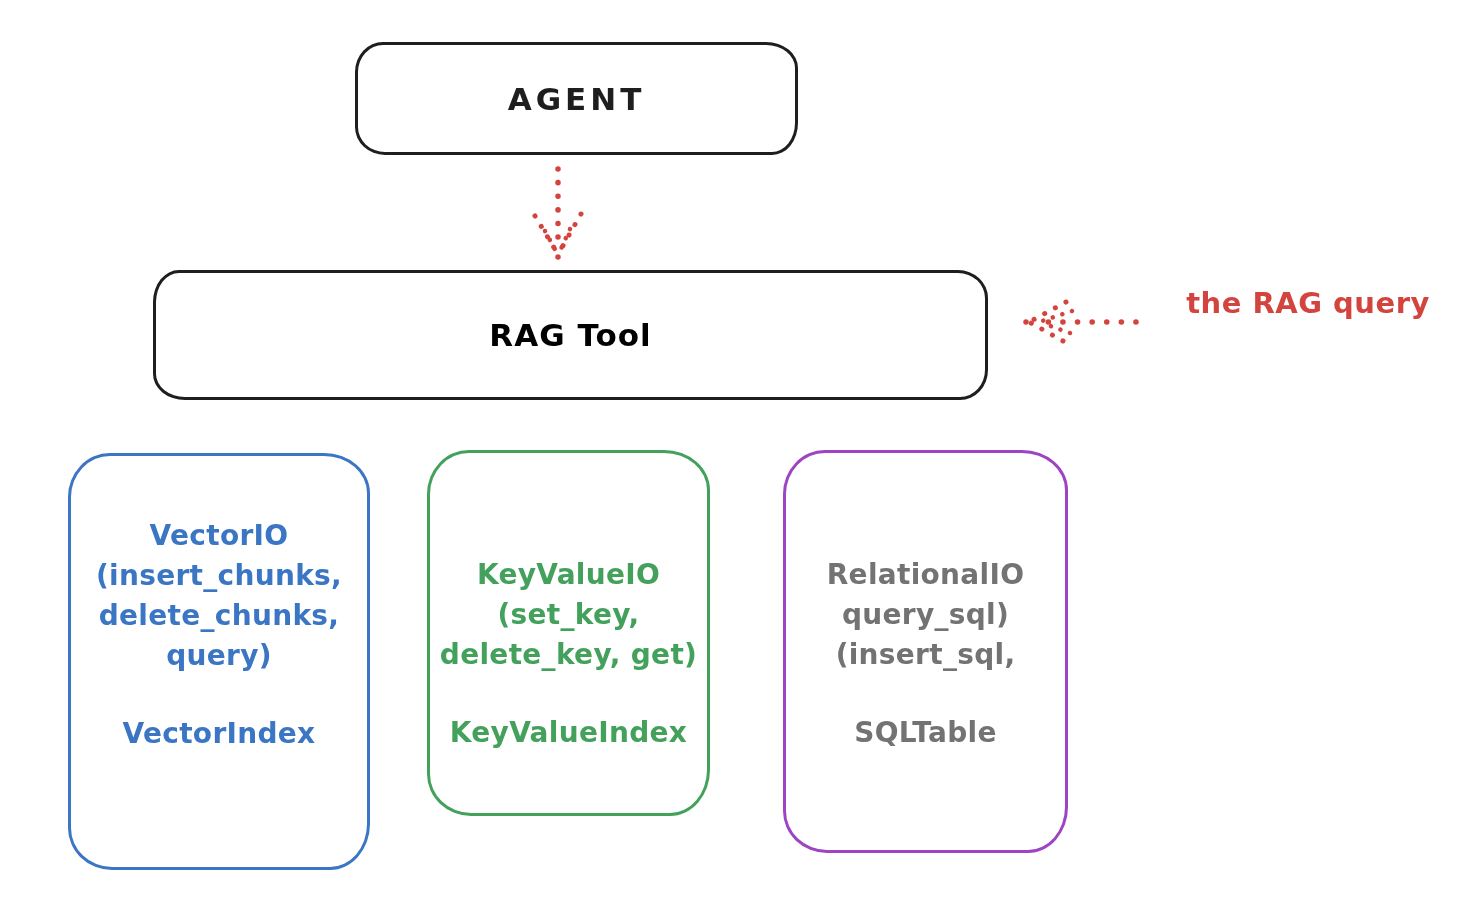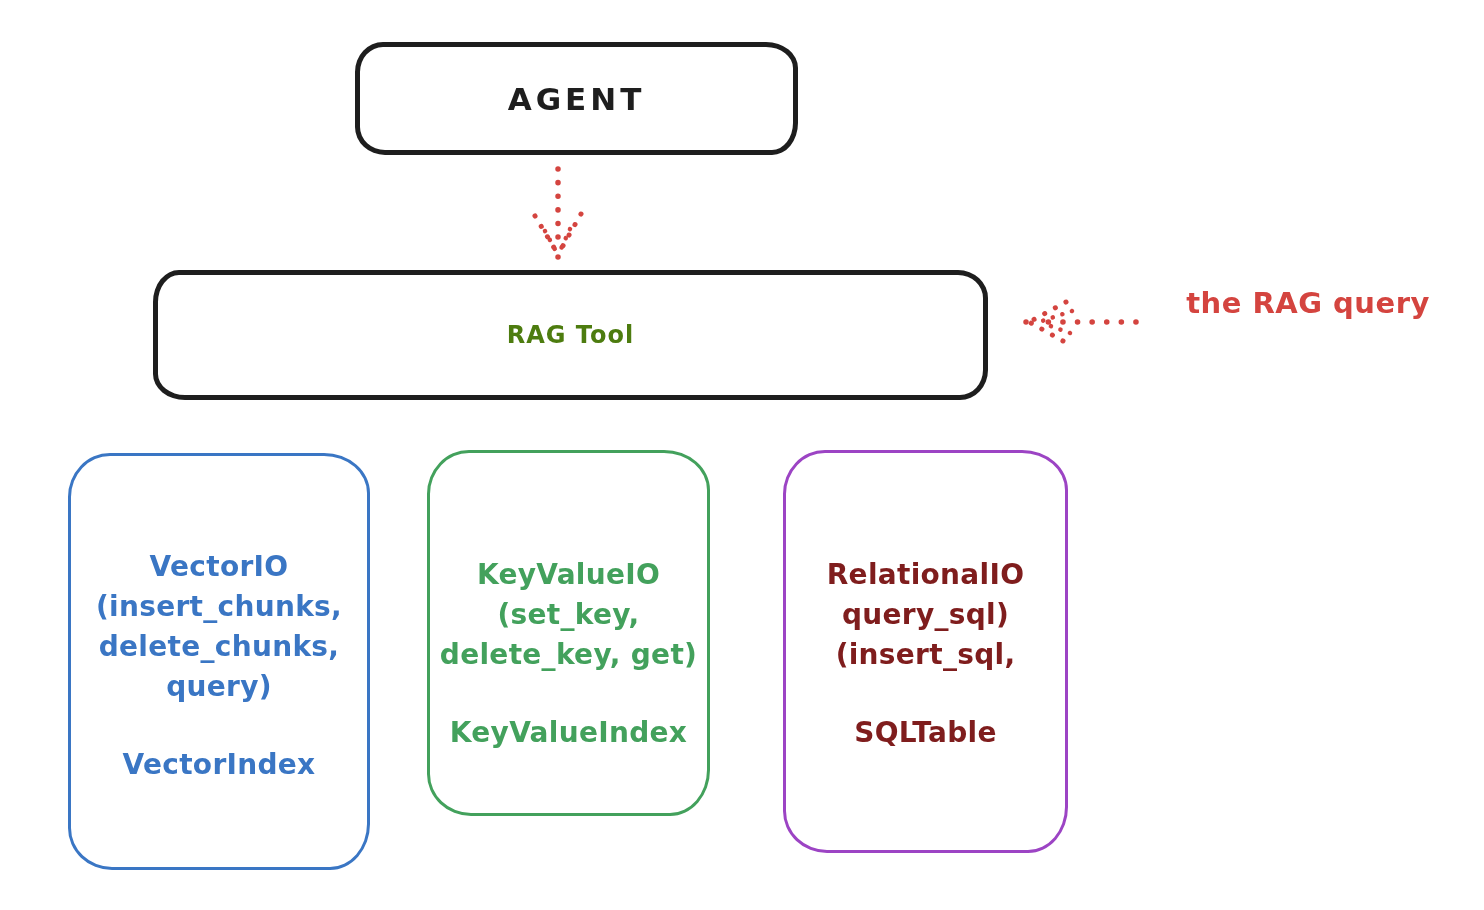--- a/index.html
+++ b/index.html
@@ -20,43 +20,43 @@
     pointer-events: none;
   }
   .node {
     position: absolute;
     display: flex;
     align-items: center;
     justify-content: center;
     background: #ffffff;
   }
   .node-black {
-    border: 5px solid #a3a3a3;
+    border: 3px solid #a3a3a3;
   }
   .agent-box {
     left: 355px; top: 42px;
     width: 443px; height: 113px;
     border-radius: 28px 32px 26px 30px / 30px 26px 32px 28px;
   }
   .agent-box .node-label {
     font-size: 31px;
     font-weight: 700;
     letter-spacing: 4px;
     color: #1e1e1e;
   }
   .rag-box {
     left: 153px; top: 270px;
     width: 835px; height: 130px;
     border-radius: 26px 30px 28px 32px / 32px 28px 30px 26px;
   }
   .rag-box .node-label {
-    font-size: 24px;
+    font-size: 31px;
     font-weight: 600;
     letter-spacing: 1px;
-    color: #4d7c0f;
+    color: #000000;
   }
   .annotation {
     position: absolute;
     left: 1138px; top: 284px;
     width: 340px;
     text-align: center;
     font-size: 29px;
     font-weight: 700;
     line-height: 39px;
     letter-spacing: 0.5px;
@@ -72,21 +72,21 @@
     flex-direction: column;
     align-items: center;
     text-align: center;
     font-size: 28px;
     font-weight: 600;
     line-height: 40px;
     letter-spacing: 0.3px;
   }
   .io-box .io-line { display: block; }
   .io-box .index-label { display: block; margin-top: 38px; }
-  .io-box-vector   { left: 68px;  top: 453px; width: 302px; height: 417px; padding-top: 91px; }
+  .io-box-vector   { left: 68px;  top: 453px; width: 302px; height: 417px; padding-top: 60px; }
   .io-box-keyvalue { left: 427px; top: 450px; width: 283px; height: 366px; padding-top: 102px; }
   .io-box-relational { left: 783px; top: 450px; width: 285px; height: 403px; padding-top: 102px; }
 </style>
 </head>
 <body>
 
 <div class="canvas">
 
   <svg class="arrows-layer" viewBox="0 0 1484 910" xmlns="http://www.w3.org/2000/svg">
 
@@ -129,20 +129,20 @@
     <span class="index-label">VectorIndex</span>
   </div>
 
   <div class="io-box io-box-keyvalue" style="border-color: rgb(67, 161, 92); color: rgb(67, 161, 92);">
     <span class="io-line">KeyValueIO</span>
     <span class="io-line">(set_key,</span>
     <span class="io-line">delete_key, get)</span>
     <span class="index-label">KeyValueIndex</span>
   </div>
 
-  <div class="io-box io-box-relational" style="border-color: rgb(156, 68, 196); color: #7f1d1d;">
+  <div class="io-box io-box-relational" style="border-color: rgb(156, 68, 196); color: #737373;">
     <span class="io-line">RelationalIO</span>
     <span class="io-line">query_sql)</span>
     <span class="io-line">(insert_sql,</span>
     <span class="index-label">SQLTable</span>
   </div>
 
 </div>
 
 </body></html>

